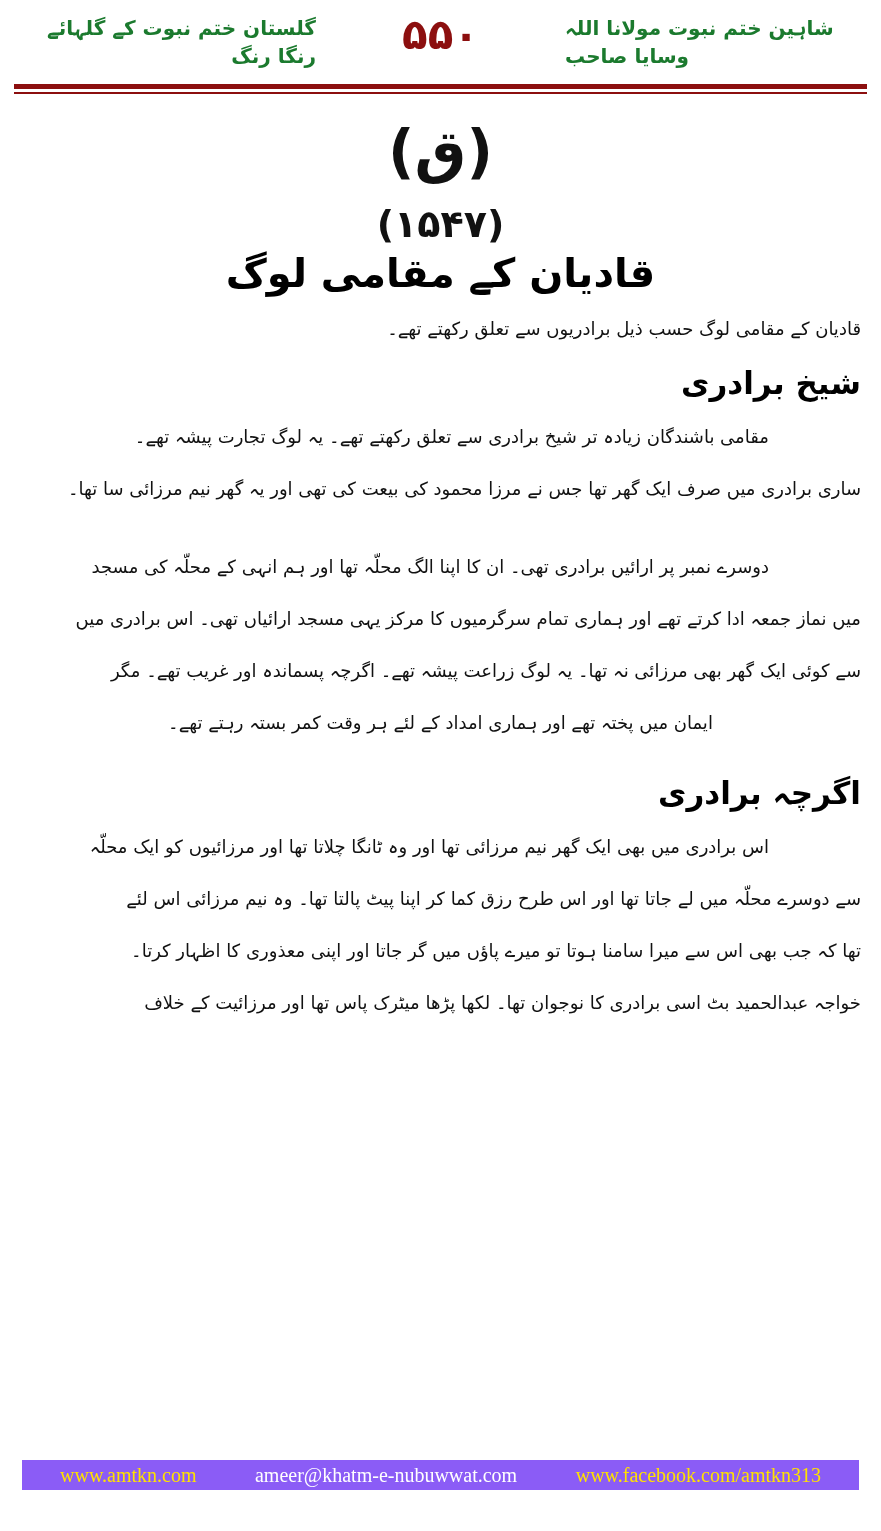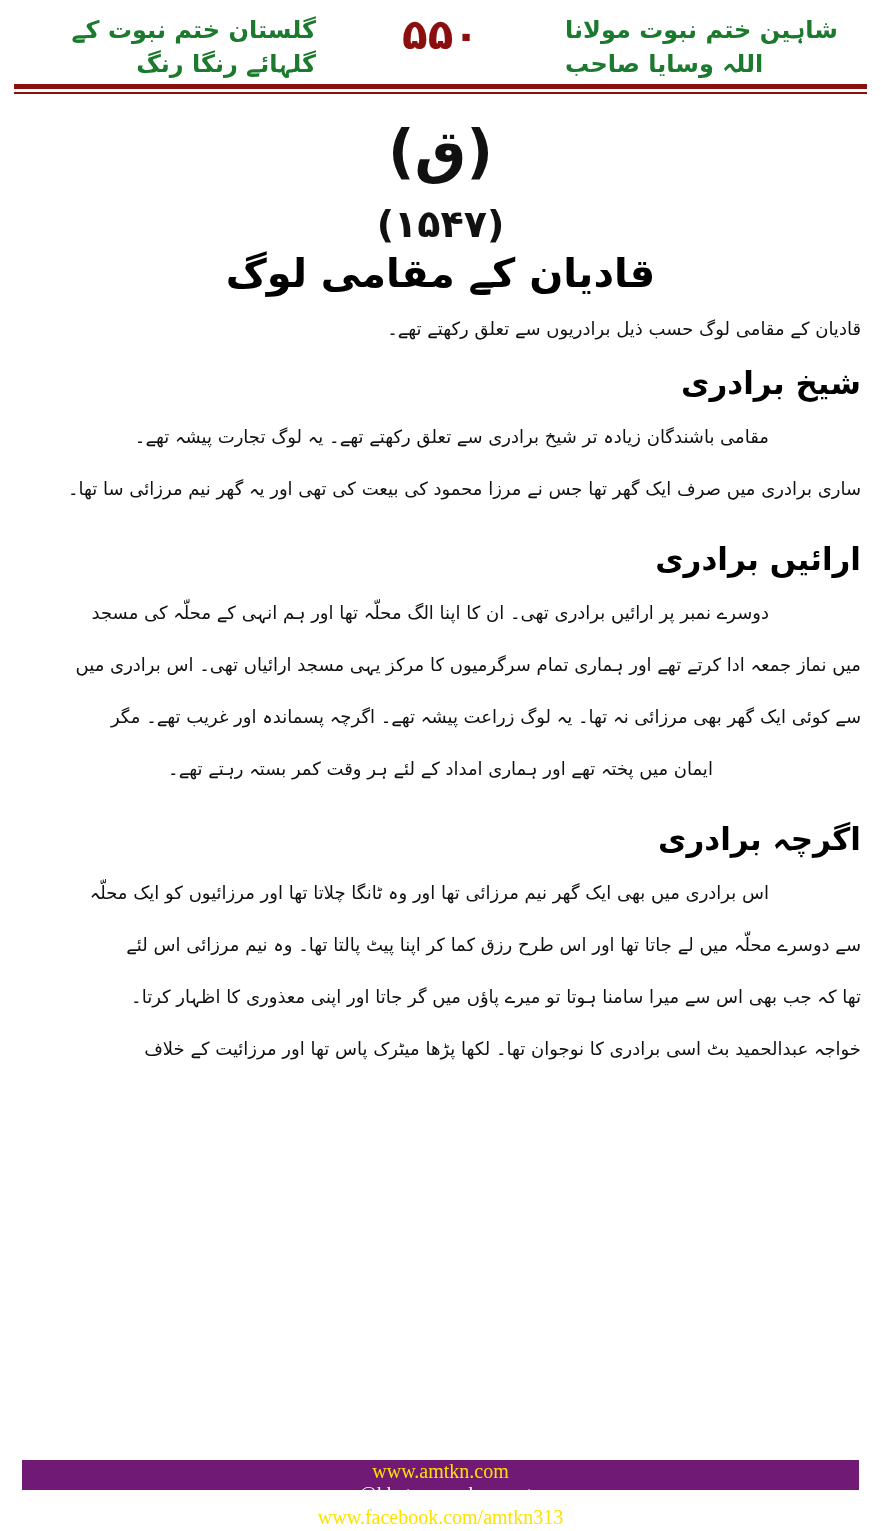--- a/index.html
+++ b/index.html
@@ -13,21 +13,21 @@
     direction:rtl;
   }
   
   .header{
     position:absolute;top:14px;right:16px;left:16px;
     display:flex;flex-direction:row-reverse;
     align-items:flex-start;justify-content:space-between;
     direction:rtl;
   }
   .header .edge-title{
-    color:#1b7a2e;font-weight:bold;font-size:24px;line-height:1.4;
+    color:#1b7a2e;font-weight:bold;font-size:20px;line-height:1.4;
     width:300px;
   }
   .header .edge-title.left{text-align:left;}
   .header .edge-title.right{text-align:right;}
   .page-number{
     color:#8c0f0f;font-weight:bold;font-size:42px;line-height:1;
     text-align:center;letter-spacing:2px;
   }
   .rules{position:absolute;top:84px;right:14px;left:14px;}
   .rule-thick{height:5px;background:#8c0f0f;}
@@ -57,22 +57,22 @@
     font-size:31px;font-weight:bold;margin:0 0 10px 0;color:#000;
   }
   .para-line{
     font-size:18px;line-height:52px;color:#111;
   }
   .para-line.indent{padding-right:92px;}
   .para-line.center{text-align:center;}
   
   .footer-bar{
     position:absolute;left:22px;right:22px;bottom:41px;height:30px;
-    background:#701a75;
-    display:flex;flex-direction:column;align-items:center;
+    background:#8b5cf6;
+    display:flex;flex-direction:row;align-items:center;
     justify-content:space-between;
     direction:ltr;
     padding:0 38px;box-sizing:border-box;
     font-family:"Liberation Serif","DejaVu Serif",serif;
     font-size:20px;white-space:nowrap;
   }
   .footer-bar .site{color:#ffe100;}
   .footer-bar .email{color:#ffffff;}
 </style>
 </head>
@@ -101,21 +101,20 @@
 
     <div class="intro-line">قادیان کے مقامی لوگ حسب ذیل برادریوں سے تعلق رکھتے تھے۔</div>
 
     <div class="section">
       <h2 class="section-heading">شیخ برادری</h2>
       <div class="para-line indent">مقامی باشندگان زیادہ تر شیخ برادری سے تعلق رکھتے تھے۔ یہ لوگ تجارت پیشہ تھے۔</div>
       <div class="para-line">ساری برادری میں صرف ایک گھر تھا جس نے مرزا محمود کی بیعت کی تھی اور یہ گھر نیم مرزائی سا تھا۔</div>
     </div>
 
     <div class="section">
-      <h2 class="section-heading">ارائیں برادری</h2>
       <div class="para-line indent">دوسرے نمبر پر ارائیں برادری تھی۔ ان کا اپنا الگ محلّہ تھا اور ہم انہی کے محلّہ کی مسجد</div>
       <div class="para-line">میں نماز جمعہ ادا کرتے تھے اور ہماری تمام سرگرمیوں کا مرکز یہی مسجد ارائیاں تھی۔ اس برادری میں</div>
       <div class="para-line">سے کوئی ایک گھر بھی مرزائی نہ تھا۔ یہ لوگ زراعت پیشہ تھے۔ اگرچہ پسماندہ اور غریب تھے۔ مگر</div>
       <div class="para-line center">ایمان میں پختہ تھے اور ہماری امداد کے لئے ہر وقت کمر بستہ رہتے تھے۔</div>
     </div>
 
     <div class="section">
       <h2 class="section-heading">اگرچہ برادری</h2>
       <div class="para-line indent">اس برادری میں بھی ایک گھر نیم مرزائی تھا اور وہ ٹانگا چلاتا تھا اور مرزائیوں کو ایک محلّہ</div>
       <div class="para-line">سے دوسرے محلّہ میں لے جاتا تھا اور اس طرح رزق کما کر اپنا پیٹ پالتا تھا۔ وہ نیم مرزائی اس لئے</div>

